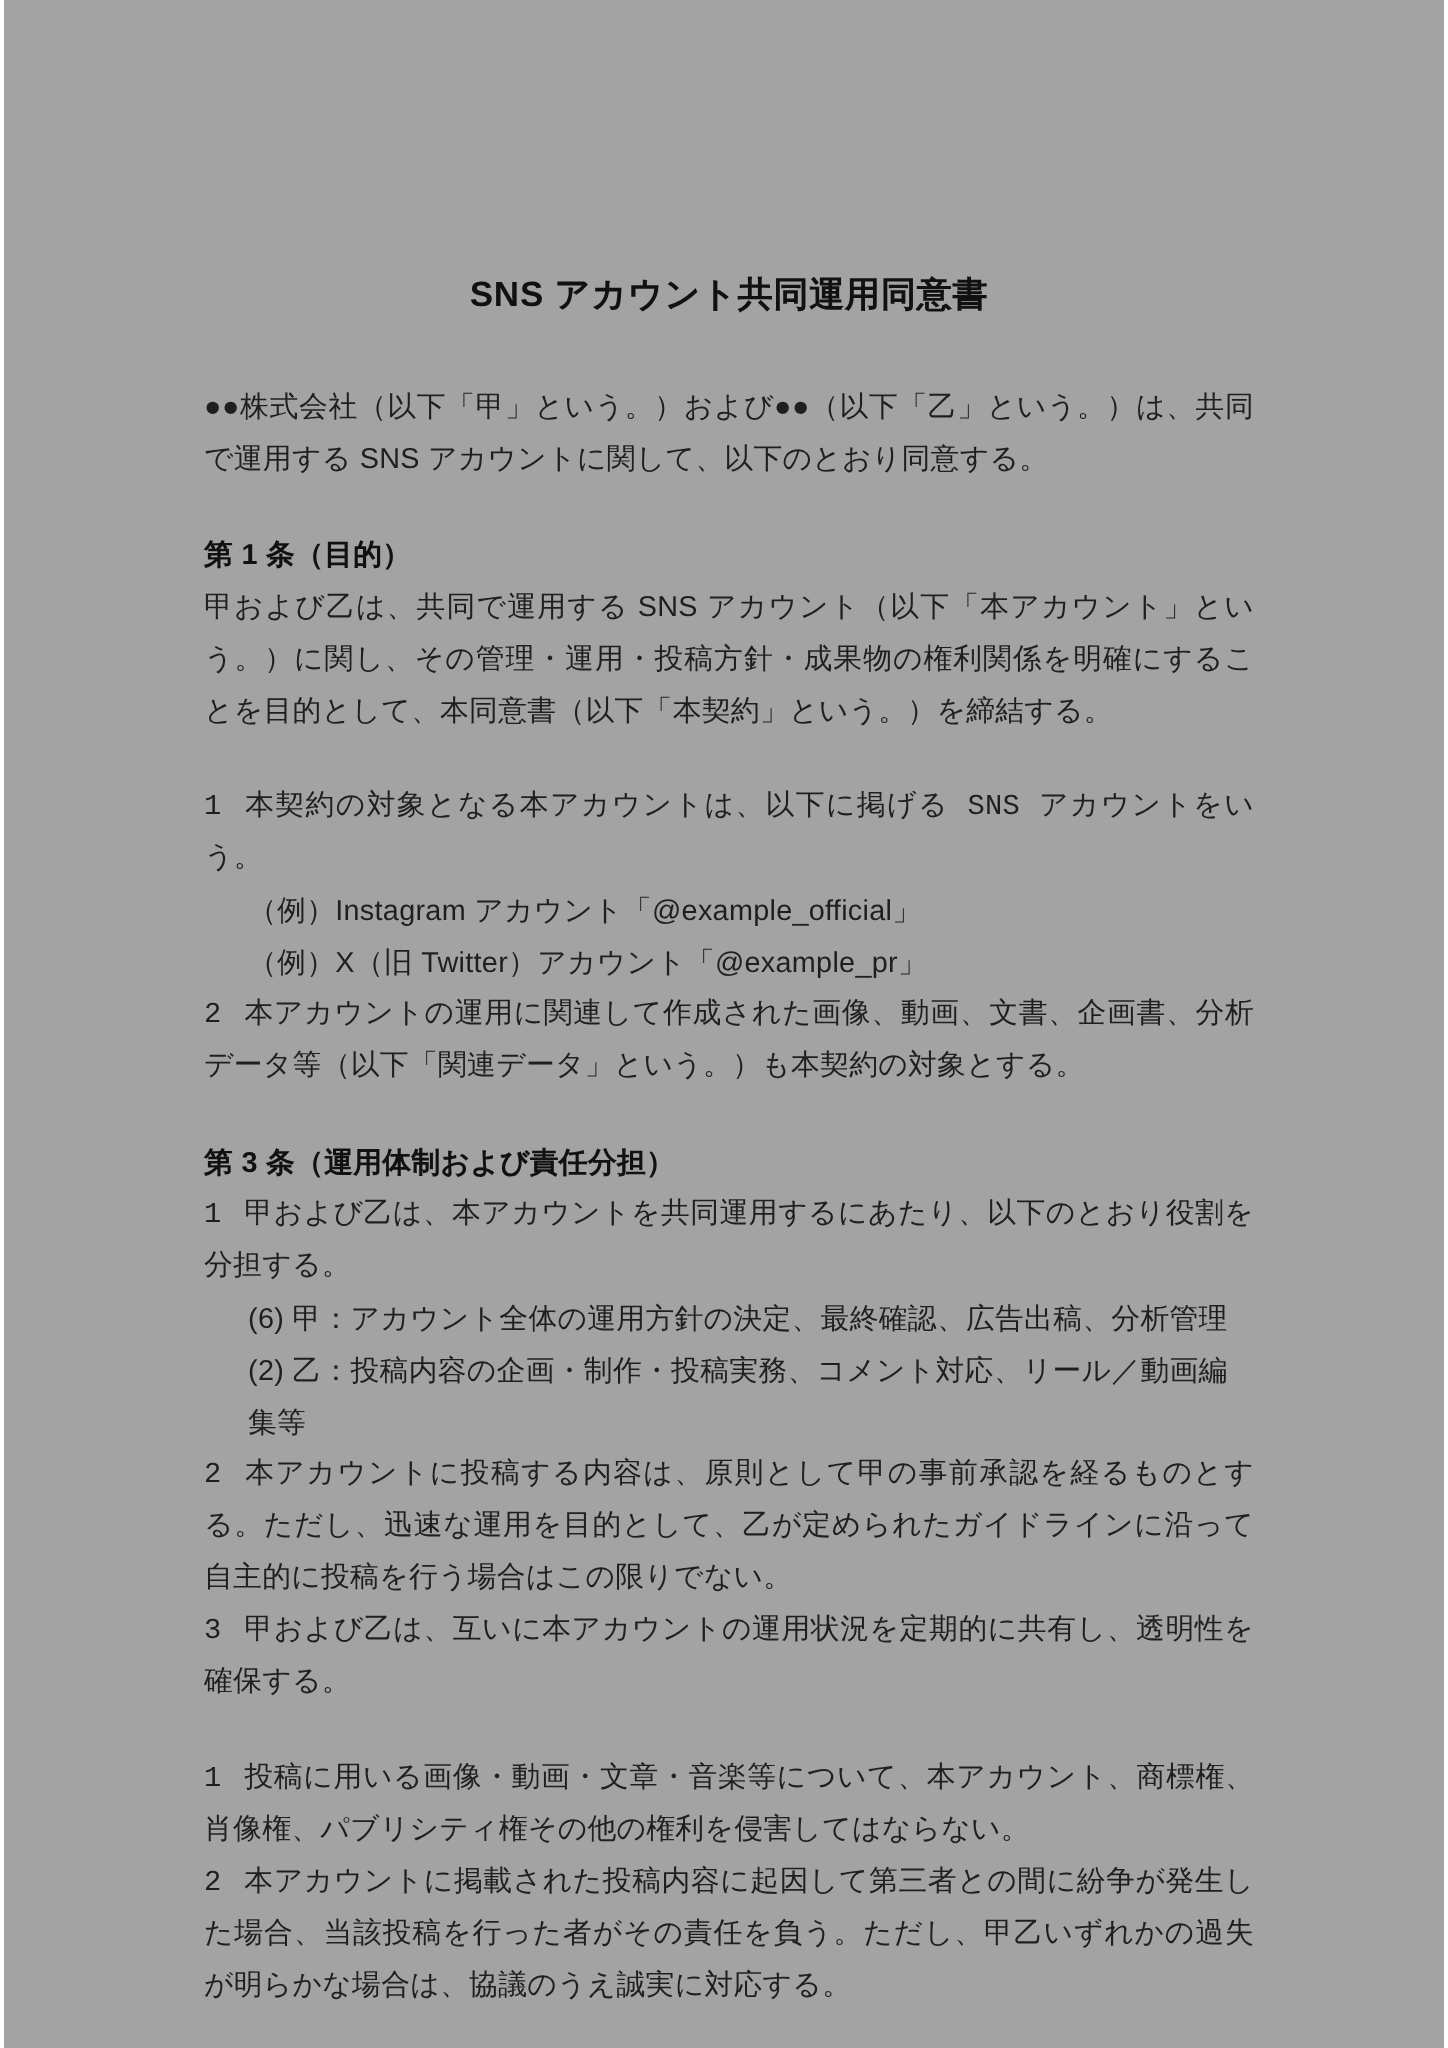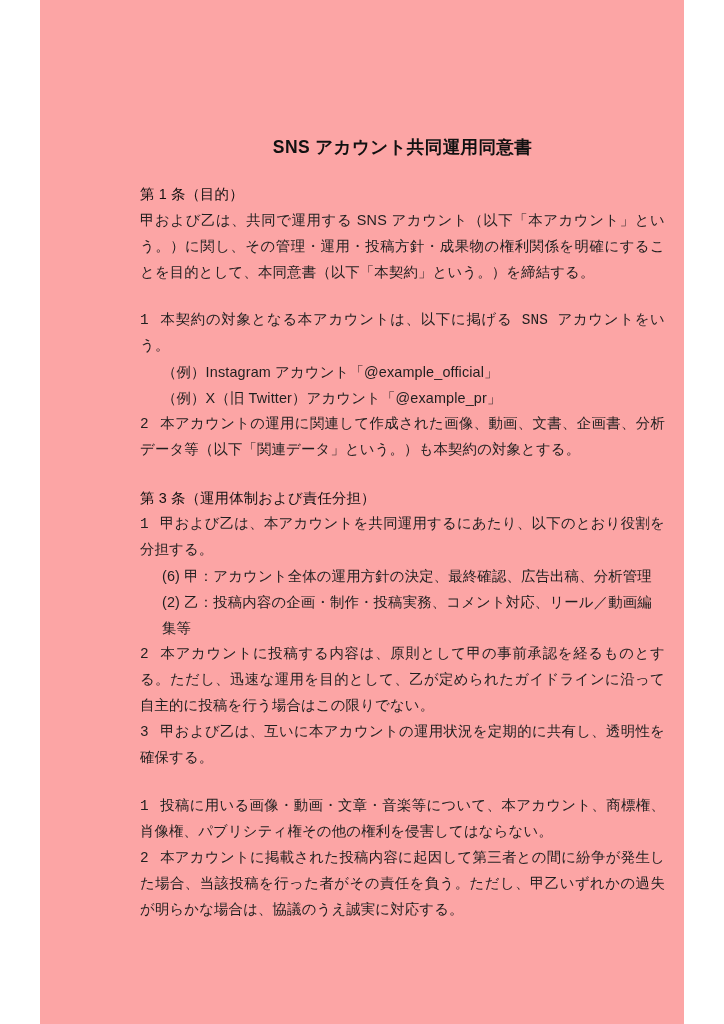--- a/index.html
+++ b/index.html
@@ -8,24 +8,24 @@
     padding: 0;
     background: #ffffff;
   }
   body {
     font-family: "Liberation Sans", "DejaVu Sans", sans-serif;
     color: #1a1a1a;
     -webkit-font-smoothing: antialiased;
   }
   .page {
     position: relative;
-    width: 644px;
+    width: 720px;
     height: 1024px;
     margin: 0 auto;
-    background: #fca5a5;
+    background: #a3a3a3;
     box-sizing: border-box;
     overflow: hidden;
   }
   .content {
     position: absolute;
     left: 100px;
     top: 0;
     width: 525px;
   }
   .doc-title {
@@ -48,21 +48,21 @@
     color: #1f1f1f;
   }
   .intro {
     margin-top: 32px;
   }
   .article {
     margin-top: 22px;
   }
   .article-heading {
     font-size: 14.4px;
-    font-weight: normal;
+    font-weight: bold;
     line-height: 26px;
     margin: 0 0 0 0;
     letter-spacing: 0.15px;
     color: #111111;
   }
   .item {
     font-size: 14.4px;
     line-height: 26px;
     margin: 0;
     text-align: justify;
@@ -85,20 +85,21 @@
   }
 </style>
 </head>
 <body>
 
 <div class="page">
   <div class="content">
 
     <h1 class="doc-title">SNS アカウント共同運用同意書</h1>
 
+    <p class="para intro">●●株式会社（以下「甲」という。）および●●（以下「乙」という。）は、共同で運用する SNS アカウントに関して、以下のとおり同意する。</p>
 
     <section class="article">
       <h2 class="article-heading">第 1 条（目的）</h2>
       <p class="para">甲および乙は、共同で運用する SNS アカウント（以下「本アカウント」という。）に関し、その管理・運用・投稿方針・成果物の権利関係を明確にすることを目的として、本同意書（以下「本契約」という。）を締結する。</p>
     </section>
 
     <section class="article">
       <p class="item">
         <span class="item-num">1</span><span>本契約の対象となる本アカウントは、以下に掲げる SNS アカウントをいう。</span>
       </p>

